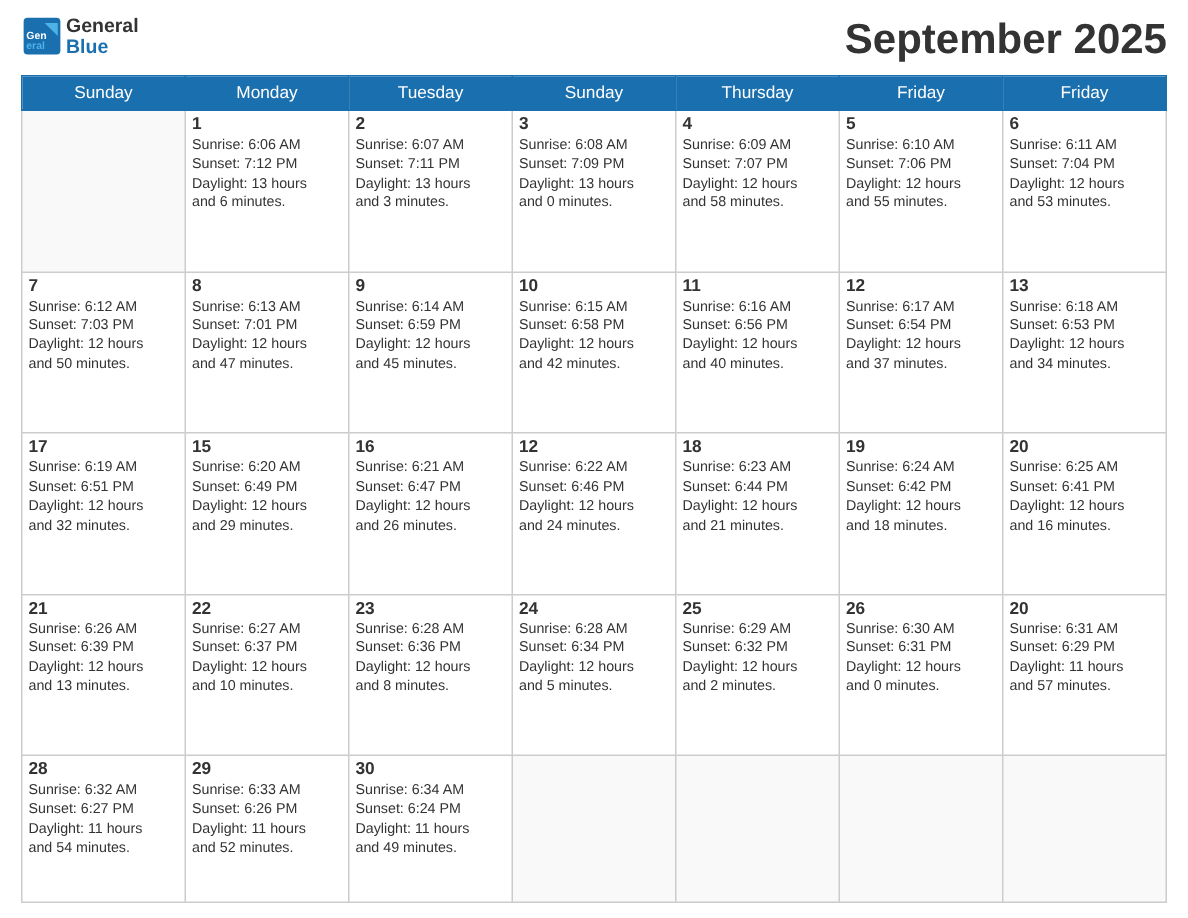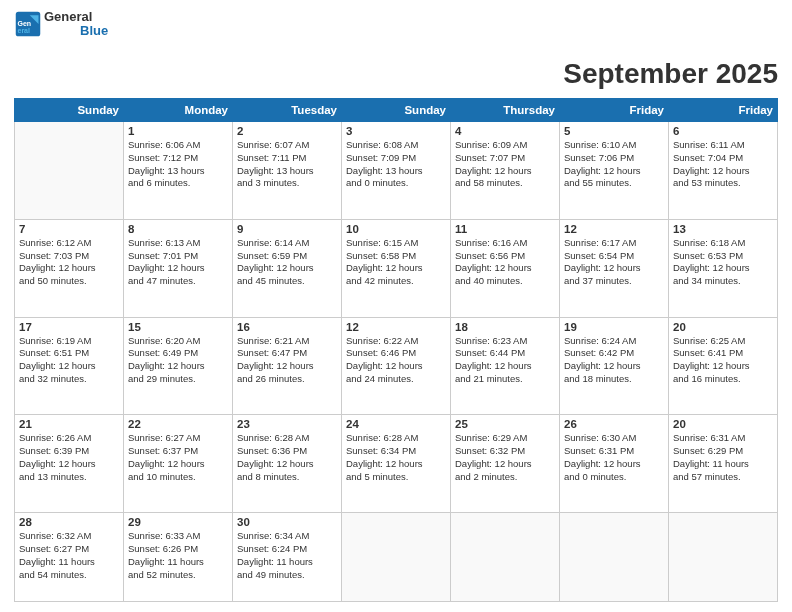--- a/index.html
+++ b/index.html
@@ -31,27 +31,26 @@
       justify-content: center;
     }
     .logo-text {
       display: flex;
       flex-direction: column;
       font-size: 13px;
       font-weight: bold;
       line-height: 1.1;
     }
     .logo-general { color: #333; }
-    .logo-blue { color: #1a6faf; margin-left: 36px; }
+    .logo-blue { color: #1a6faf; }
     .logo-icon {
       width: 28px;
       height: 28px;
     }
     .title-area {
-      margin-top: 48px;
     }
     .month-title {
       font-size: 28px;
       font-weight: bold;
       color: #333;
     }
     .subtitle {
       font-size: 13px;
       color: #555;
     }
@@ -60,22 +59,22 @@
       border: 1px solid #ccc;
       border-collapse: collapse;
       width: 100%;
       table-layout: fixed;
     }
     .calendar th {
       background: #1a6faf;
       color: #fff;
       padding: 5px 4px;
       font-size: 11.5px;
-      font-weight: bold;
-      text-align: right;
+      font-weight: normal;
+      text-align: center;
       border: 1px solid #1a6faf;
       margin-top: 40px;
     }
     .calendar td {
       border: 1px solid #ccc;
       vertical-align: top;
       padding: 3px 4px;
       height: 88px;
     }
     .day-number {

